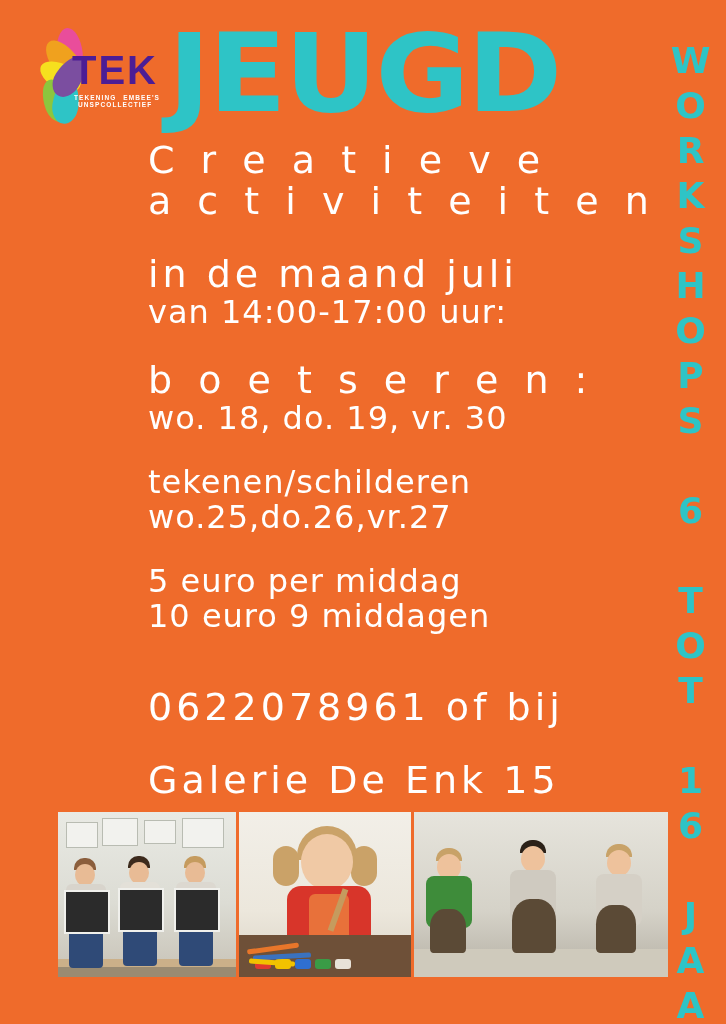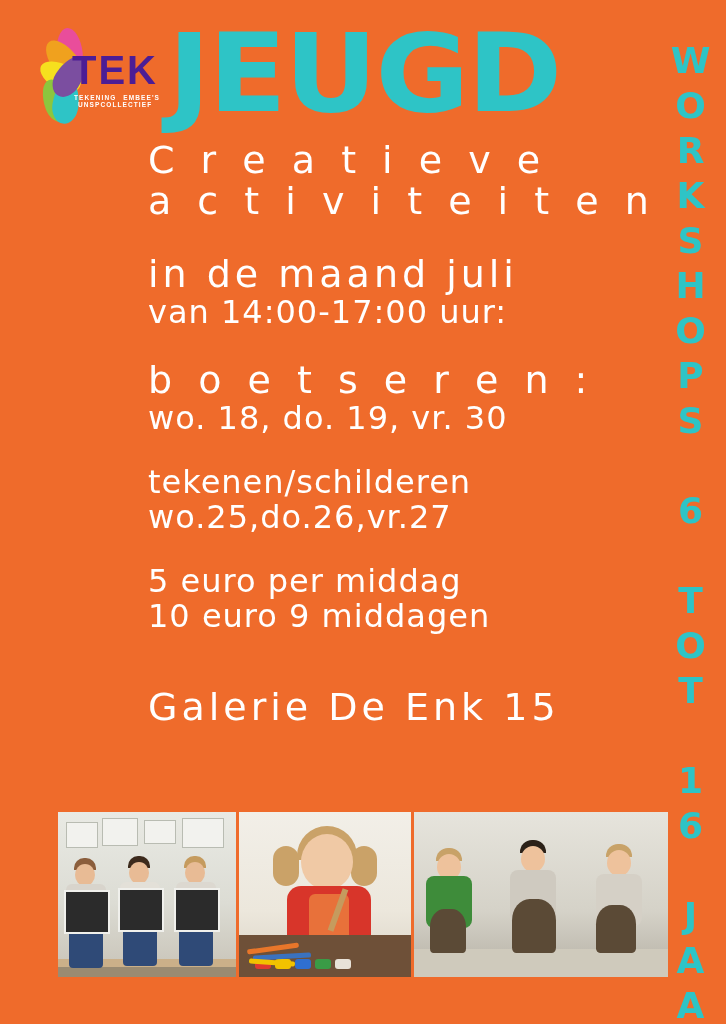--- a/index.html
+++ b/index.html
@@ -220,20 +220,21 @@
 
     <div class="gap"></div>
     <div class="line l-plain">tekenen/schilderen</div>
     <div class="line l-plain">wo.25,do.26,vr.27</div>
 
     <div class="gap"></div>
     <div class="line l-plain">5 euro per middag</div>
     <div class="line l-plain">10 euro 9 middagen</div>
 
     <div class="gap-sm"></div>
+    <div class="line l-wide">0622078961  of  bij</div>
     <div class="line l-wide">Galerie  De  Enk  15</div>
   </div>
 
   <div class="sidetext">WORKSHOPS 6 TOT 16 JAAR</div>
 
   <div class="photos">
 
     <div class="photo p1">
       <div class="bg-wall"></div>
       <div class="frame f1"></div>

